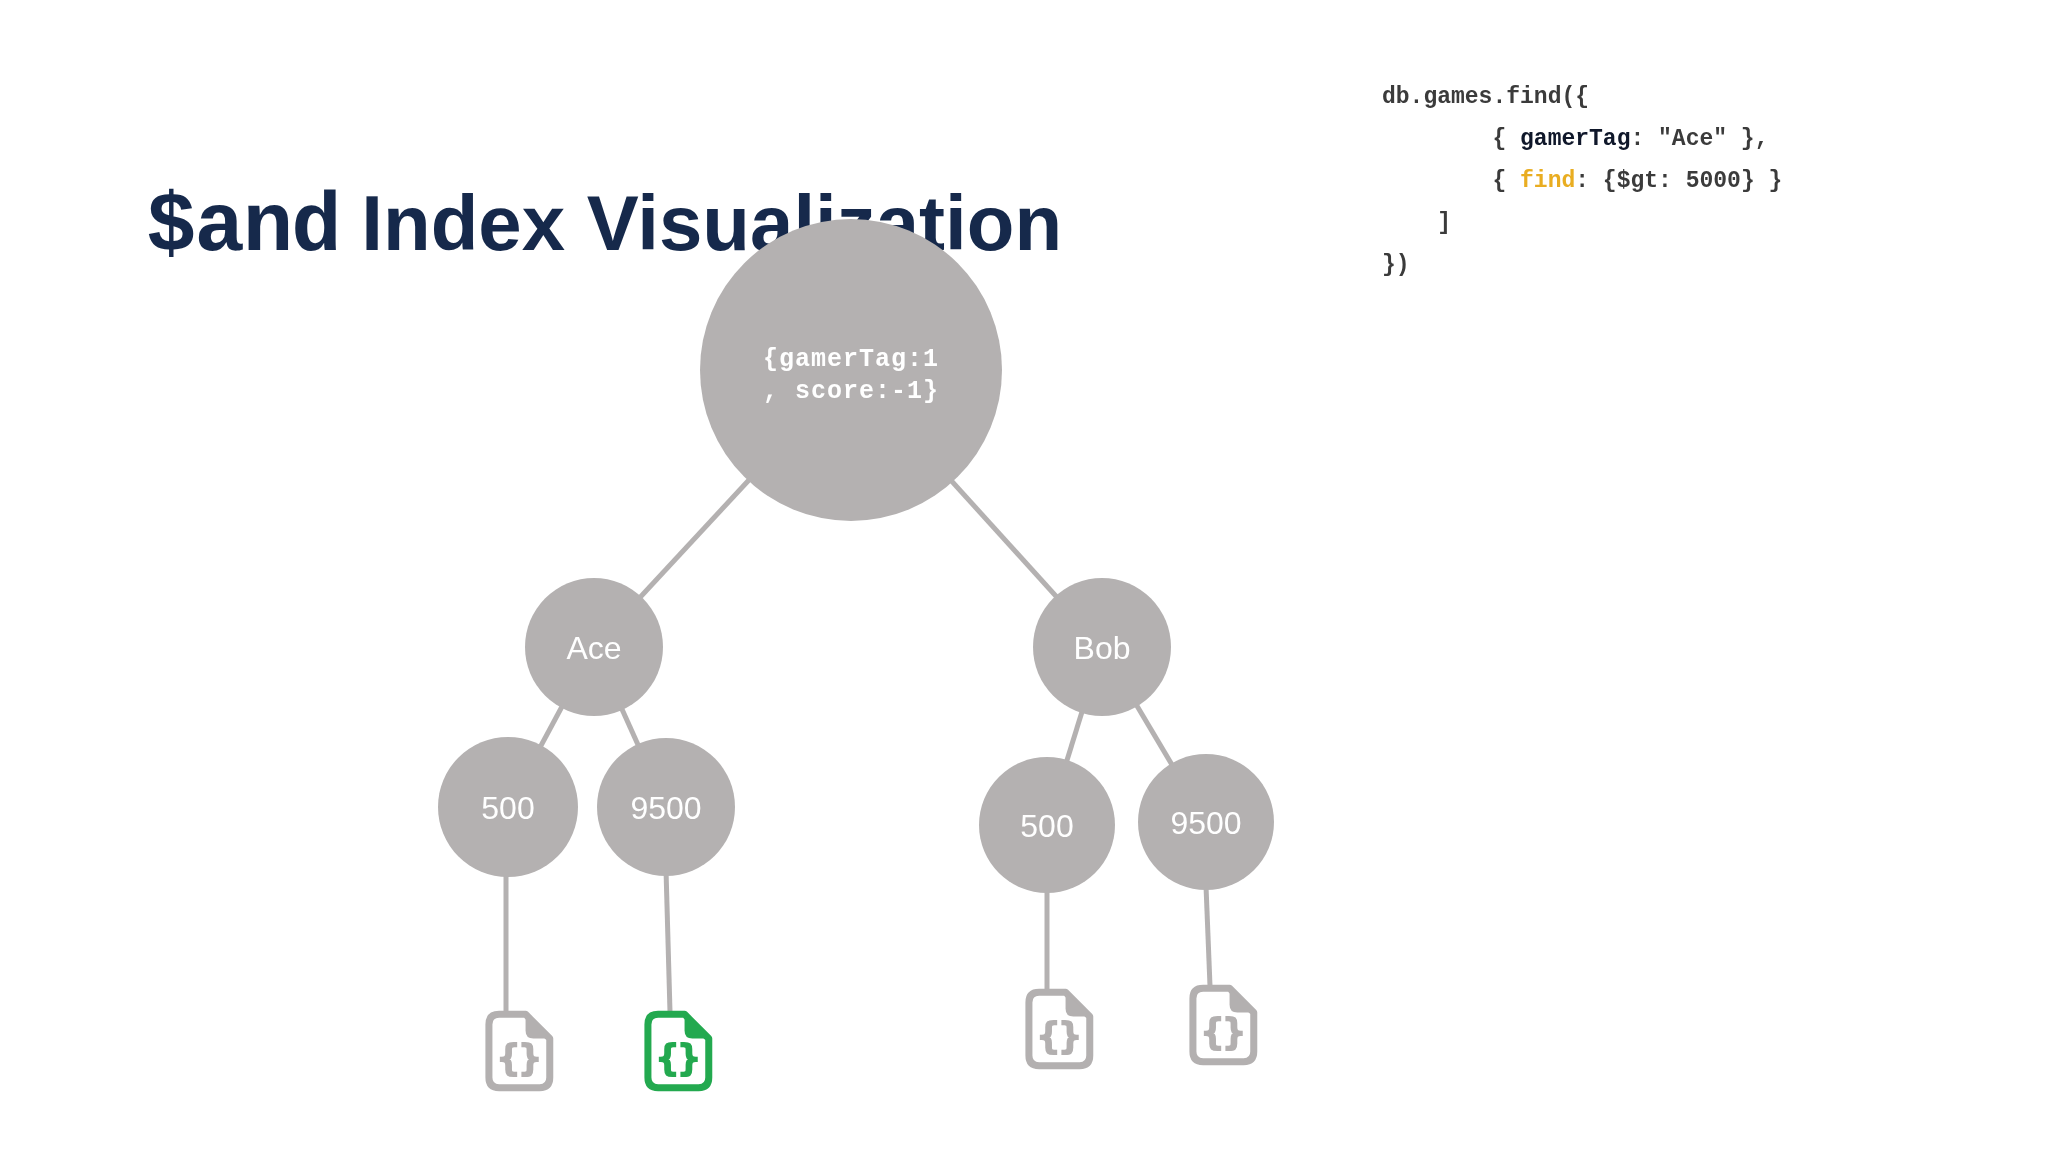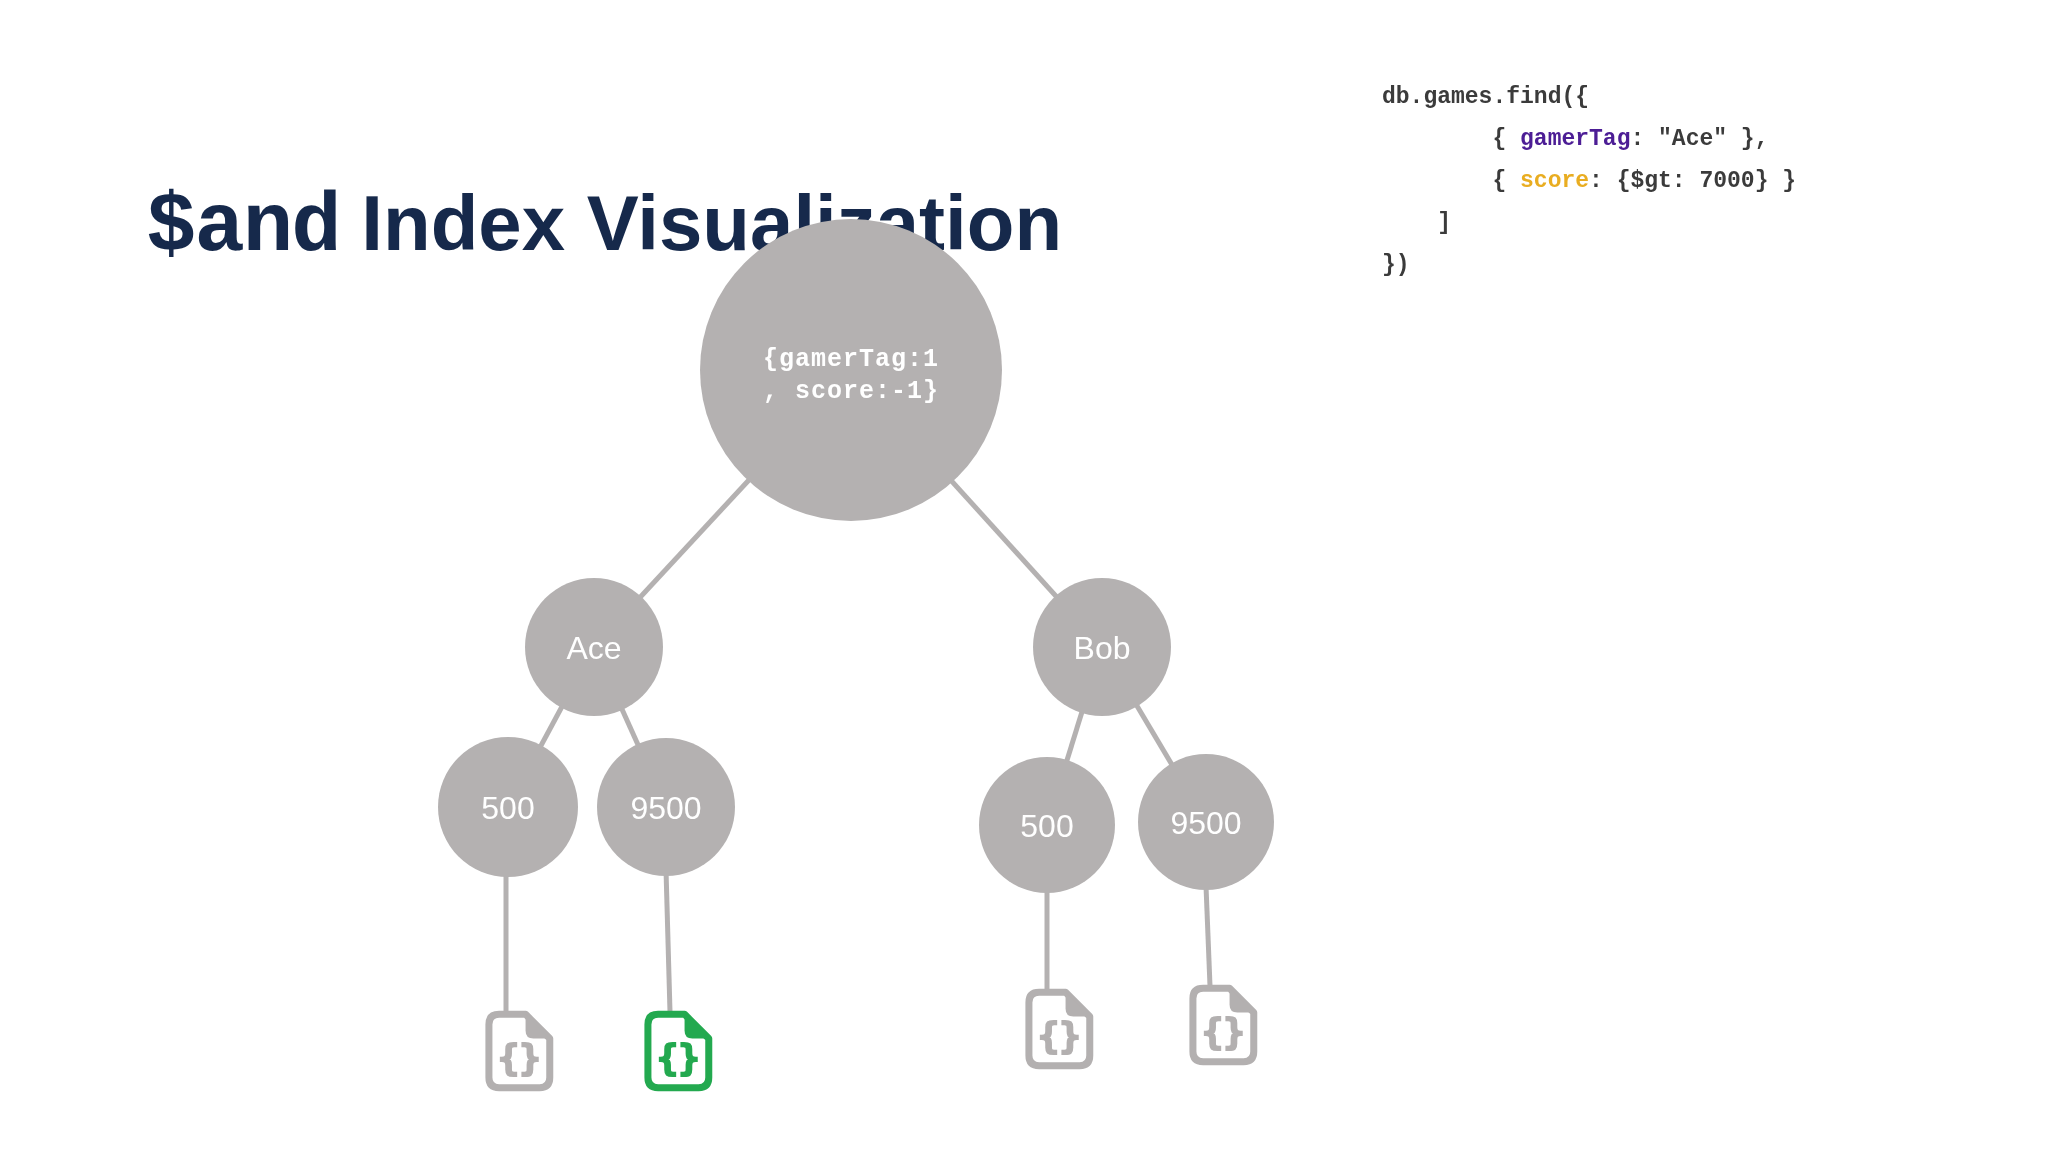--- a/index.html
+++ b/index.html
@@ -18,21 +18,21 @@
     font-size:84px;letter-spacing:-2px;font-weight:bold;
   }
   
   .code-block{
     position:absolute;left:1382px;top:76px;
     font-family:"Liberation Mono",monospace;font-weight:bold;
     font-size:23px;line-height:42px;color:#3b3b3b;
   }
   .code-block .line{white-space:pre;}
   .tok-op{color:#29b6ea;}
-  .tok-green{color:#4c1d95;}
+  .tok-green{color:#0f172a;}
   .tok-yellow{color:#e9ad21;}
   
   svg.tree{position:absolute;left:0;top:0;}
   .edge{stroke-width:5px;fill:none;}
   .node-label{
     font-family:"Liberation Sans",sans-serif;font-size:32px;
     text-anchor:middle;
   }
   .root-label{
     font-family:"Liberation Mono",monospace;font-weight:bold;
@@ -45,21 +45,21 @@
   }
 </style>
 </head>
 <body>
 
 <h1 class="slide-title"><span class="mono">$and</span><span> Index Visualization</span></h1>
 
 <div class="code-block">
   <div class="line"><span>db.games.find({</span></div>
   <div class="line"><span>        { </span><span class="tok-green">gamerTag</span><span>: "Ace" },</span></div>
-  <div class="line"><span>        { </span><span class="tok-yellow">score</span><span>: {$gt: 7000} }</span></div>
+  <div class="line"><span>        { </span><span class="tok-yellow">find</span><span>: {$gt: 5000} }</span></div>
   <div class="line"><span>    ]</span></div>
   <div class="line"><span>})</span></div>
 </div>
 
 <svg class="tree" width="2048" height="1152" viewBox="0 0 2048 1152">
 
   <defs>
     <symbol id="doc-icon" viewBox="0 0 100 110">
       <path d="M27 8 H61 L92 39 V89 Q92 102 79 102 H27 Q14 102 14 89 V21 Q14 8 27 8 Z" fill="none" stroke="currentColor" stroke-width="9" stroke-linejoin="round"></path>
       <path d="M61 8 V29 Q61 39 71 39 H92 Z" fill="currentColor"></path>

